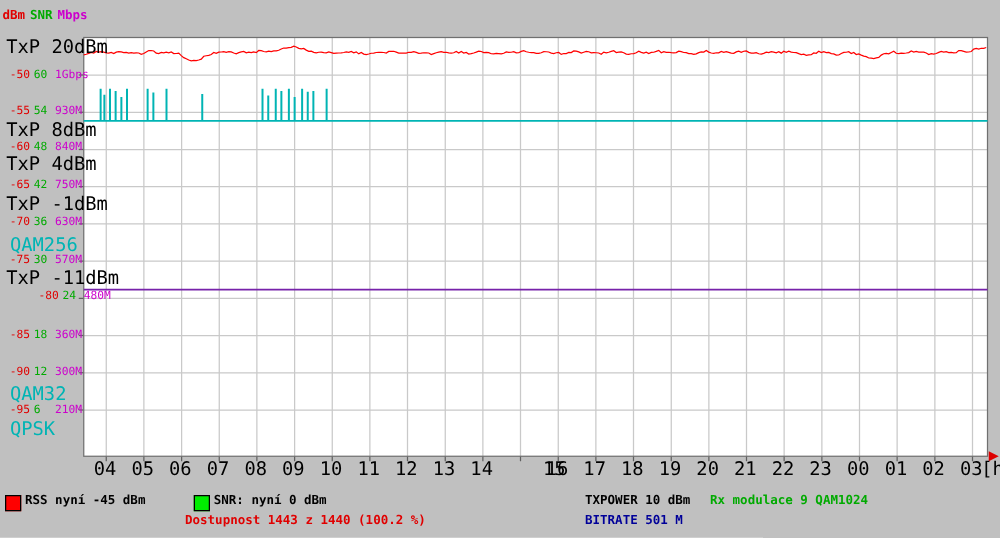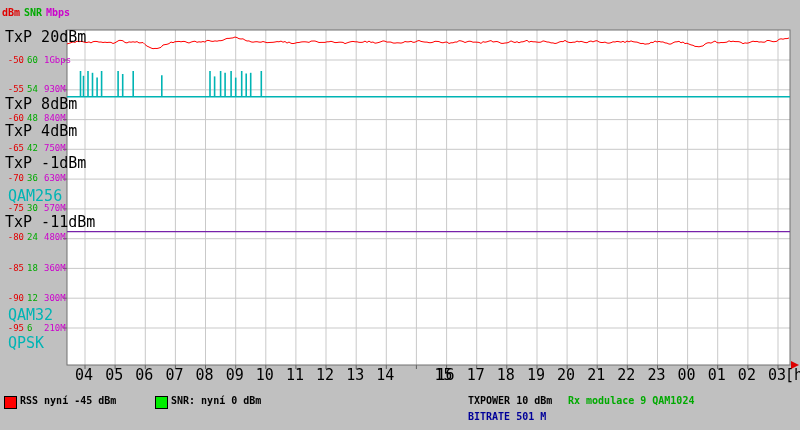--- a/index.html
+++ b/index.html
@@ -128,21 +128,21 @@
       <polygon points="791,361 799,365 791,369" fill="#dd0000"></polygon>
     </svg>
 
   <div id="overlay">
       <div class="abs yrow" style="left: 0px; top: 55px;"><span class="c1">-50</span><span class="c2">60</span><span class="c3">1Gbps</span></div>
       <div class="abs yrow" style="left: 0px; top: 84px;"><span class="c1">-55</span><span class="c2">54</span><span class="c3">930M</span></div>
       <div class="abs yrow" style="left: 0px; top: 113px;"><span class="c1">-60</span><span class="c2">48</span><span class="c3">840M</span></div>
       <div class="abs yrow" style="left: 0px; top: 143px;"><span class="c1">-65</span><span class="c2">42</span><span class="c3">750M</span></div>
       <div class="abs yrow" style="left: 0px; top: 173px;"><span class="c1">-70</span><span class="c2">36</span><span class="c3">630M</span></div>
       <div class="abs yrow" style="left: 0px; top: 203px;"><span class="c1">-75</span><span class="c2">30</span><span class="c3">570M</span></div>
-      <div class="abs yrow" style="left: 0px; top: 232px;"><span class="c1">-80</span><span class="c2">24</span><span class="c3">480M</span></div>
+      <div class="abs yrow" style="left: 0px; top: 232px; padding-left: 23px;"><span class="c1">-80</span><span class="c2">24</span><span class="c3">480M</span></div>
       <div class="abs yrow" style="left: 0px; top: 263px;"><span class="c1">-85</span><span class="c2">18</span><span class="c3">360M</span></div>
       <div class="abs yrow" style="left: 0px; top: 293px;"><span class="c1">-90</span><span class="c2">12</span><span class="c3">300M</span></div>
       <div class="abs yrow" style="left: 0px; top: 323px;"><span class="c1">-95</span><span class="c2">6</span><span class="c3">210M</span></div>
       <div class="abs ax txp" style="left: 5px; top: 32px;">TxP 20dBm</div>
       <div class="abs ax txp" style="left: 5px; top: 99px;">TxP 8dBm</div>
       <div class="abs ax txp" style="left: 5px; top: 126px;">TxP 4dBm</div>
       <div class="abs ax txp" style="left: 5px; top: 158px;">TxP -1dBm</div>
       <div class="abs ax txp" style="left: 5px; top: 217px;">TxP -11dBm</div>
       <div class="abs ax mod" style="left: 8px; top: 191px;">QAM256</div>
       <div class="abs ax mod" style="left: 8px; top: 278px; margin-top: 32px;">QAM32</div>
@@ -173,17 +173,18 @@
       <div class="abs ax xlab" style="left: 768px; top: 370px;">03</div>
       <div class="abs ax" style="left: 785px; top: 370px;">[h]</div>
     </div>
 
   <div class="swatch" style="left:4px;top:396px;background:#ff0000"></div>
   <div class="leg" style="left:20px;top:395px;color:#000">RSS nyní -45 dBm</div>
 
   <div class="swatch" style="left:155px;top:396px;background:#00ee00"></div>
   <div class="leg" style="left:171px;top:395px;color:#000">SNR: nyní 0 dBm</div>
 
+  <div class="leg" style="left:148px;top:411px;color:#e00000">Dostupnost 1443 z 1440 (100.2 %)</div>
 
   <div class="leg" style="left:468px;top:395px;color:#000">TXPOWER 10 dBm</div>
   <div class="leg" style="left:568px;top:395px;color:#00aa00">Rx modulace 9 QAM1024</div>
   <div class="leg" style="left:468px;top:411px;color:#000099">BITRATE 501 M</div>
 </div>
 
 </body></html>

